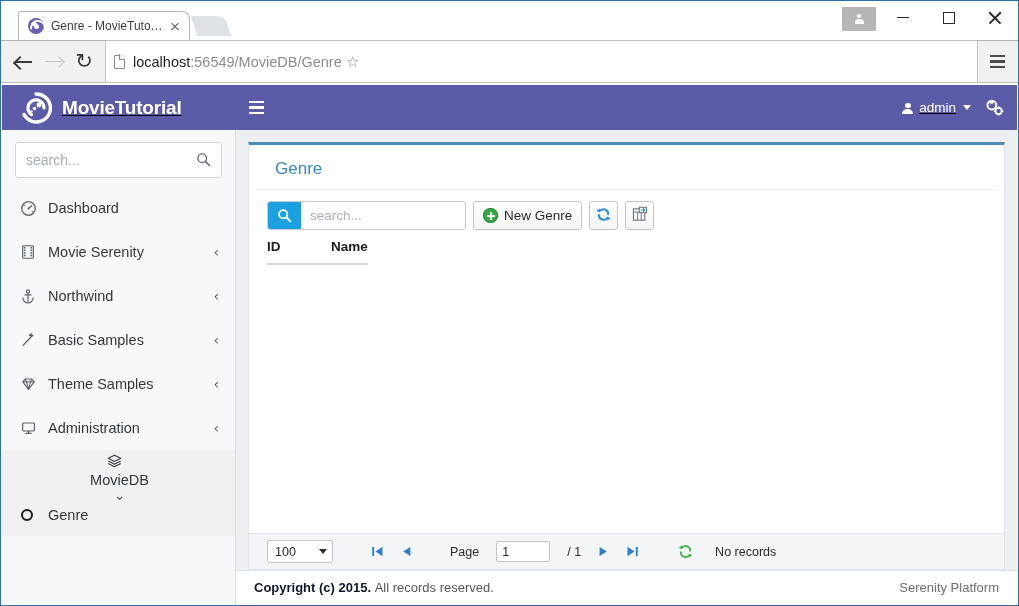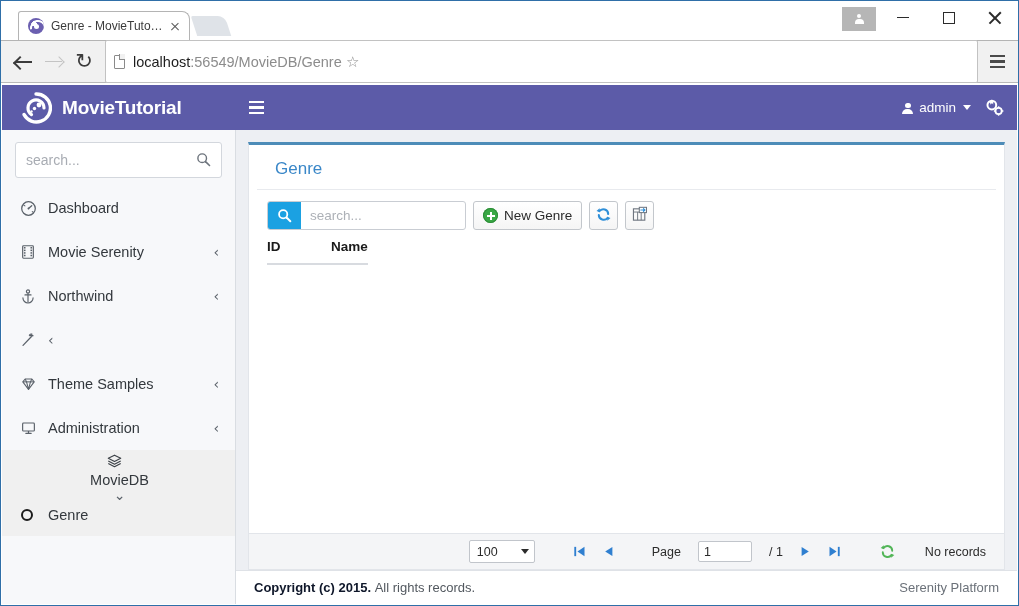--- a/index.html
+++ b/index.html
@@ -209,20 +209,21 @@
   }
   .menu-btn span { display: block; width: 15px; height: 2.4px; background: #4a4a4a; }
 
   
   .app {
     position: absolute;
     left: 1px; right: 1px;
     top: 84px; bottom: 1px;
     background: #ffffff;
     overflow: hidden;
+    text-decoration: underline;
   }
 
   .appheader {
     height: 45px;
     background: #5c5ba8;
     display: flex; align-items: center;
     position: relative;
   }
   .brand {
     width: 234px; height: 45px; flex: 0 0 234px;
@@ -446,21 +447,20 @@
 
   .pager {
     display: flex; align-items: center;
     gap: 17px;
     height: 36px;
     margin: 0 0 0 0;
     padding: 14px 18px;
     background: #f4f5f7;
     border-top: 1px solid #e2e5ea;
     flex: 0 0 36px;
-    justify-content: flex-end;
   }
   .pg-select {
     height: 23px; width: 66px;
     border: 1px solid #c1c5cb;
     background: #ffffff;
     border-radius: 2px;
     display: flex; align-items: center; justify-content: space-between;
     padding: 0 5px 0 7px;
     font-size: 12.5px; color: #2b2b2b;
     cursor: pointer;
@@ -476,21 +476,21 @@
   .pg-input {
     width: 54px; height: 21px;
     border: 1px solid #c1c5cb; background: #ffffff;
     border-radius: 2px;
     display: flex; align-items: center;
     padding: 0 5px;
     font-size: 12.5px; color: #2b2b2b;
     cursor: text;
   }
   .pg-total { font-size: 12.5px; color: #2b2b2b; }
-  .pg-status { font-size: 12.5px; color: #2b2b2b; margin-left: 12px; }
+  .pg-status { font-size: 12.5px; color: #2b2b2b; margin-left: 4px; }
   .pg-sep { width: 4px; }
 
   .footer {
     height: 34px; flex: 0 0 34px;
     background: #ffffff;
     border-top: 1px solid #dfe2e7;
     display: flex; align-items: center;
     padding: 0 18px;
     font-size: 13px; color: #52585f;
   }
@@ -659,20 +659,21 @@
           <li class="sideitem">
             <span class="sico">
               <svg width="16" height="16" viewBox="0 0 18 18" aria-hidden="true">
                 <g stroke="#5a6169" stroke-width="1.4" stroke-linecap="round" fill="none">
                   <path d="M3.4 15 L12.4 5.6"></path>
                   <path d="M13.2 2.2 L13.2 5.2 M11 4.1 L14.6 4.1"></path>
                   <path d="M10.6 3.6 L11.8 2.4"></path>
                 </g>
               </svg>
             </span>
+            <span class="slabel">Basic Samples</span>
             <span class="schev">‹</span>
           </li>
 
           <li class="sideitem">
             <span class="sico">
               <svg width="17" height="16" viewBox="0 0 18 18" aria-hidden="true">
                 <g fill="none" stroke="#5a6169" stroke-width="1.2" stroke-linejoin="round">
                   <path d="M2.6 6.6 L5.2 3.4 H12.8 L15.4 6.6 L9 15 Z"></path>
                   <path d="M2.6 6.6 H15.4"></path>
                   <path d="M5.2 3.4 L6.8 6.6 L9 15 L11.2 6.6 L12.8 3.4"></path>
@@ -825,20 +826,20 @@
                   </g>
                 </svg>
               </span>
               <span class="pg-status">No records</span>
             </div>
 
           </div>
         </div>
 
         <div class="footer">
-          <b>Copyright (c) 2015.</b>&nbsp;<span>All rights records.</span>
+          <b>Copyright (c) 2015.</b>&nbsp;<span>All records reserved.</span>
           <span class="right">Serenity Platform</span>
         </div>
       </div>
 
     </div>
   </div>
 </div>
 
 </body></html>

